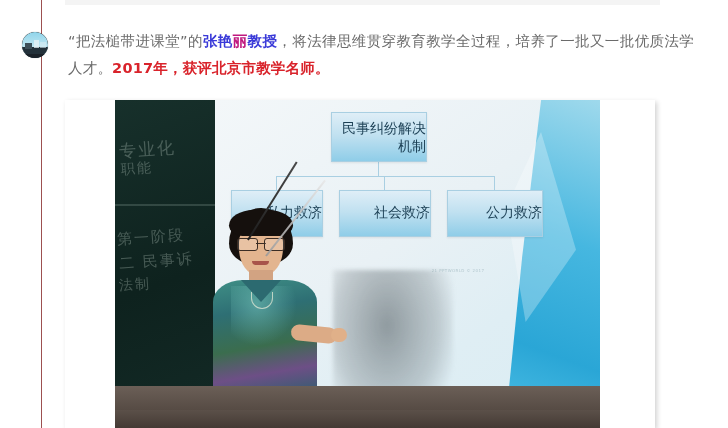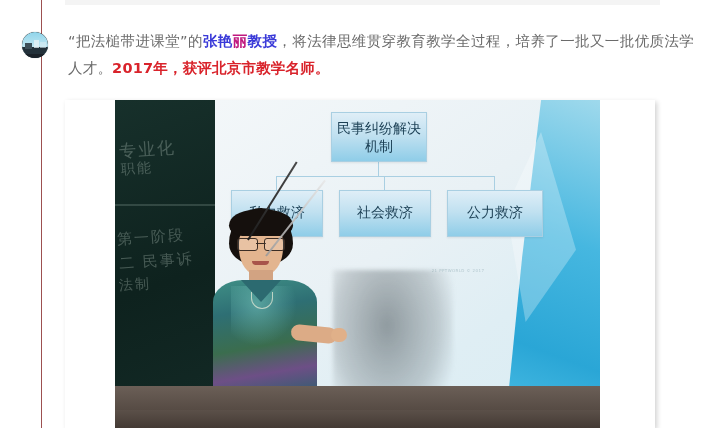--- a/index.html
+++ b/index.html
@@ -153,21 +153,21 @@
     filter: blur(2px);
   }
 
   
   .dbox {
     position: absolute;
     background: linear-gradient(180deg,#dfeef7 0%, #bfe0f0 48%, #8fcde8 100%);
     border: 1px solid #a9cfe2;
     color: #1b3f54;
     font-family: "DejaVu Serif", "Liberation Serif", serif;
-    text-align: center;
+    text-align: right;
     line-height: 1.26;
     box-shadow: 0 1px 2px rgba(0,0,0,.08);
   }
   .dbox-top {
     left: 116px; top: 12px;
     width: 96px; height: 50px;
     font-size: 14px;
     padding-top: 7px;
     box-sizing: border-box;
   }

